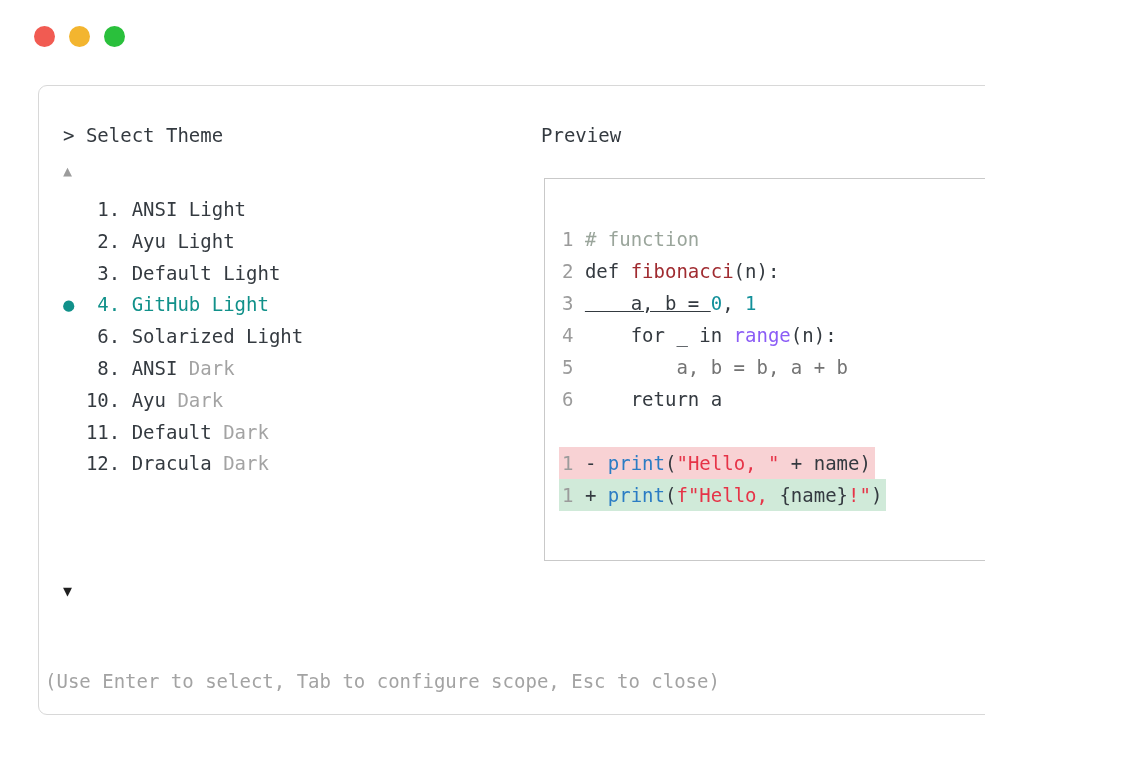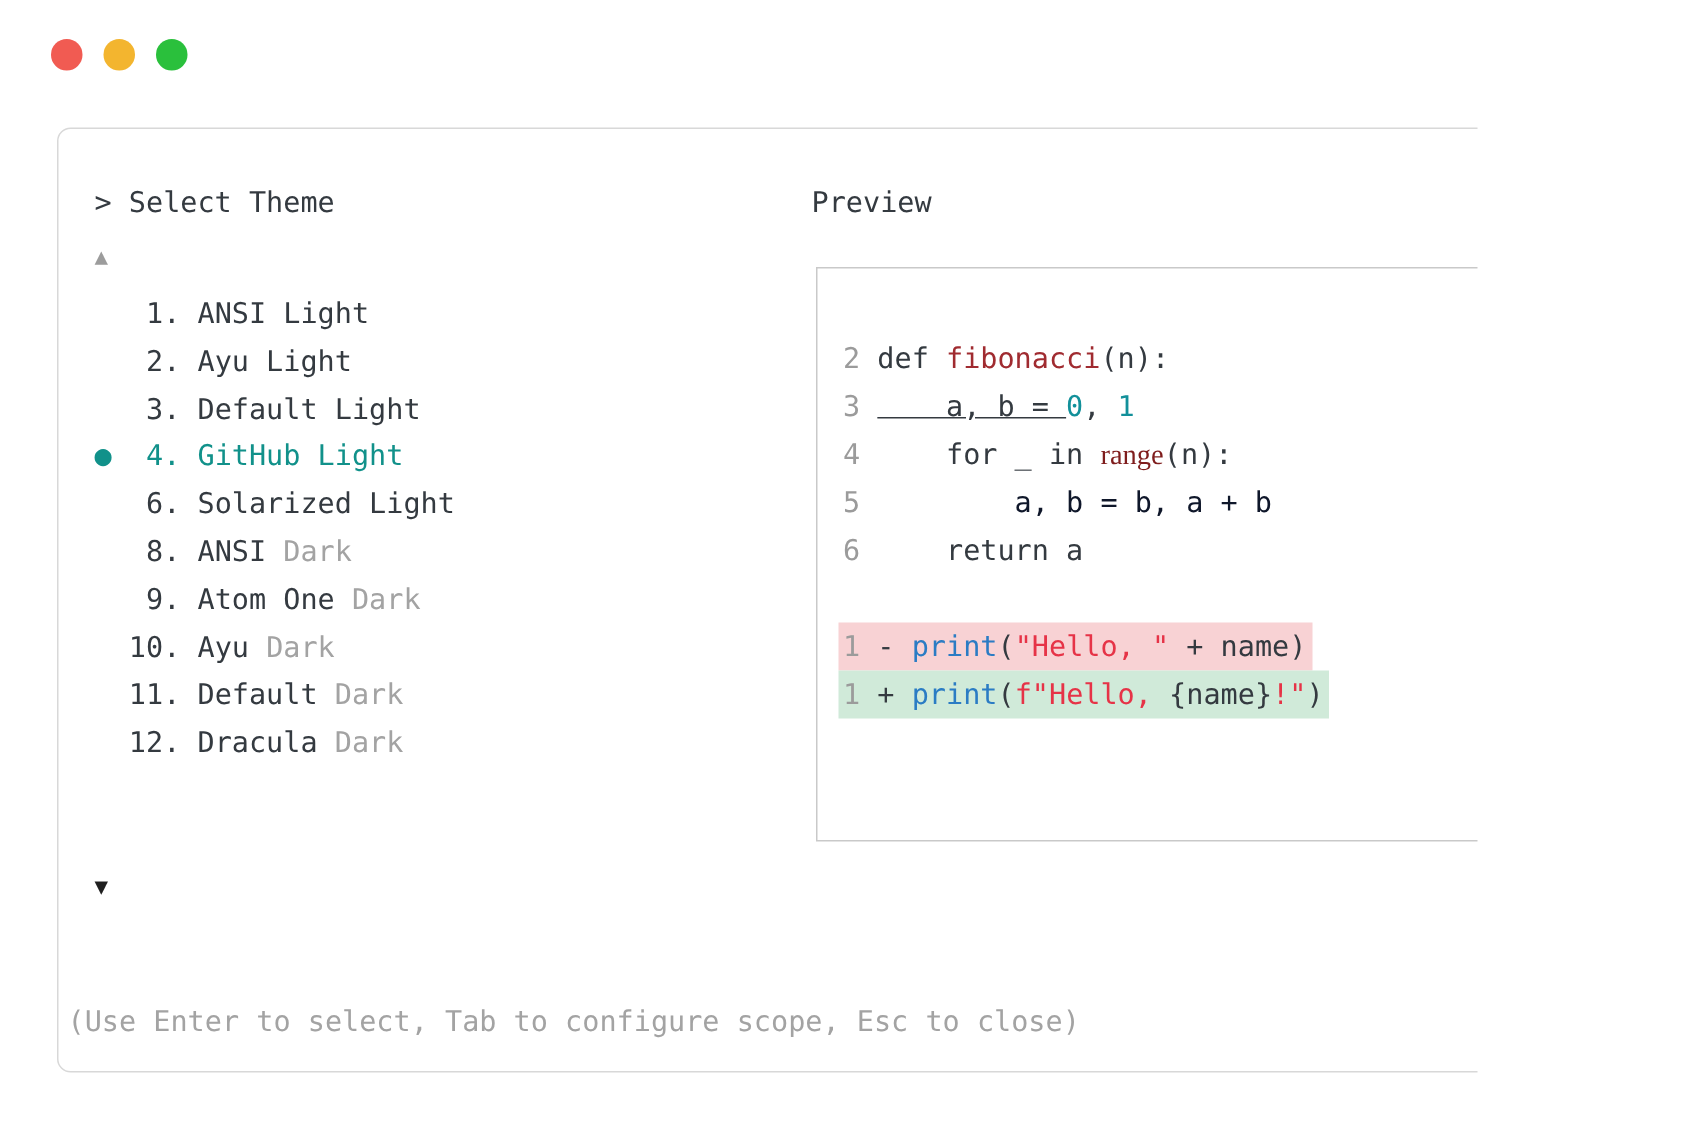--- a/index.html
+++ b/index.html
@@ -41,36 +41,36 @@
 
     <div class="arrow-up">▲</div>
 
     <ul class="theme-list" id="theme-list">
         <li class="theme-item"><span>  </span><span> 1. </span><span>ANSI Light</span></li>
         <li class="theme-item"><span>  </span><span> 2. </span><span>Ayu Light</span></li>
         <li class="theme-item"><span>  </span><span> 3. </span><span>Default Light</span></li>
         <li class="theme-item"><span style="color: rgb(17, 145, 138);">● </span><span style="color: rgb(17, 145, 138);"> 4. </span><span style="color: rgb(17, 145, 138);">GitHub Light</span></li>
         <li class="theme-item"><span>  </span><span> 6. </span><span>Solarized Light</span></li>
         <li class="theme-item"><span>  </span><span> 8. </span><span>ANSI </span><span class="muted">Dark</span></li>
-        <li class="theme-item"><span>  </span><span> 9. </span><span>Atom One </span><span class="muted">Dark</span></li>
         <li class="theme-item"><span>  </span><span>10. </span><span>Ayu </span><span class="muted">Dark</span></li>
         <li class="theme-item"><span>  </span><span>11. </span><span>Default </span><span class="muted">Dark</span></li>
         <li class="theme-item"><span>  </span><span>12. </span><span>Dracula </span><span class="muted">Dark</span></li>
       </ul>
 
     <div class="arrow-down">▼</div>
 
     <div class="preview-label">Preview</div>
 
     <div class="preview-box">
       <div class="code" id="code">
+          <div class="code-line"><span class="content"><span class="lnum">1 </span><span style="color: rgb(154, 165, 155);"># function</span></span></div>
           <div class="code-line"><span class="content"><span class="lnum">2 </span><span style="color: rgb(52, 58, 64);">def </span><span style="color: rgb(160, 43, 48);">fibonacci</span><span style="color: rgb(52, 58, 64);">(n):</span></span></div>
           <div class="code-line"><span class="content"><span class="lnum">3 </span><span style="color: rgb(52, 58, 64); text-decoration: underline;">    a, b = </span><span style="color: rgb(18, 144, 154);">0</span><span style="color: rgb(52, 58, 64);">, </span><span style="color: rgb(18, 144, 154);">1</span></span></div>
-          <div class="code-line"><span class="content"><span class="lnum">4 </span><span style="color: rgb(52, 58, 64);">    for _ in </span><span style="color: #7f1d1d; font-family: Liberation Serif, serif;">range</span><span style="color: rgb(52, 58, 64);">(n):</span></span></div>
-          <div class="code-line"><span class="content"><span class="lnum">5 </span><span style="color: #0f172a;">        a, b = b, a + b</span></span></div>
+          <div class="code-line"><span class="content"><span class="lnum">4 </span><span style="color: rgb(52, 58, 64);">    for _ in </span><span style="color: #8b5cf6;">range</span><span style="color: rgb(52, 58, 64);">(n):</span></span></div>
+          <div class="code-line"><span class="content"><span class="lnum">5 </span><span style="color: #737373;">        a, b = b, a + b</span></span></div>
           <div class="code-line"><span class="content"><span class="lnum">6 </span><span style="color: rgb(52, 58, 64);">    return a</span></span></div>
           <div class="code-line"><span class="content"><span class="lnum"></span></span></div>
           <div class="code-line"><span class="content" style="background: rgb(248, 210, 212);"><span class="lnum">1 </span><span style="color: rgb(52, 58, 64);">- </span><span style="color: rgb(43, 124, 196);">print</span><span style="color: rgb(52, 58, 64);">(</span><span style="color: rgb(230, 51, 71);">"Hello, "</span><span style="color: rgb(52, 58, 64);"> + name)</span></span></div>
           <div class="code-line"><span class="content" style="background: rgb(208, 234, 217);"><span class="lnum">1 </span><span style="color: rgb(52, 58, 64);">+ </span><span style="color: rgb(43, 124, 196);">print</span><span style="color: rgb(52, 58, 64);">(</span><span style="color: rgb(230, 51, 71);">f"Hello, </span><span style="color: rgb(52, 58, 64);">{name}</span><span style="color: rgb(230, 51, 71);">!"</span><span style="color: rgb(52, 58, 64);">)</span></span></div>
         </div>
     </div>
 
     <div class="help">(Use Enter to select, Tab to configure scope, Esc to close)</div>
 
   </div>

